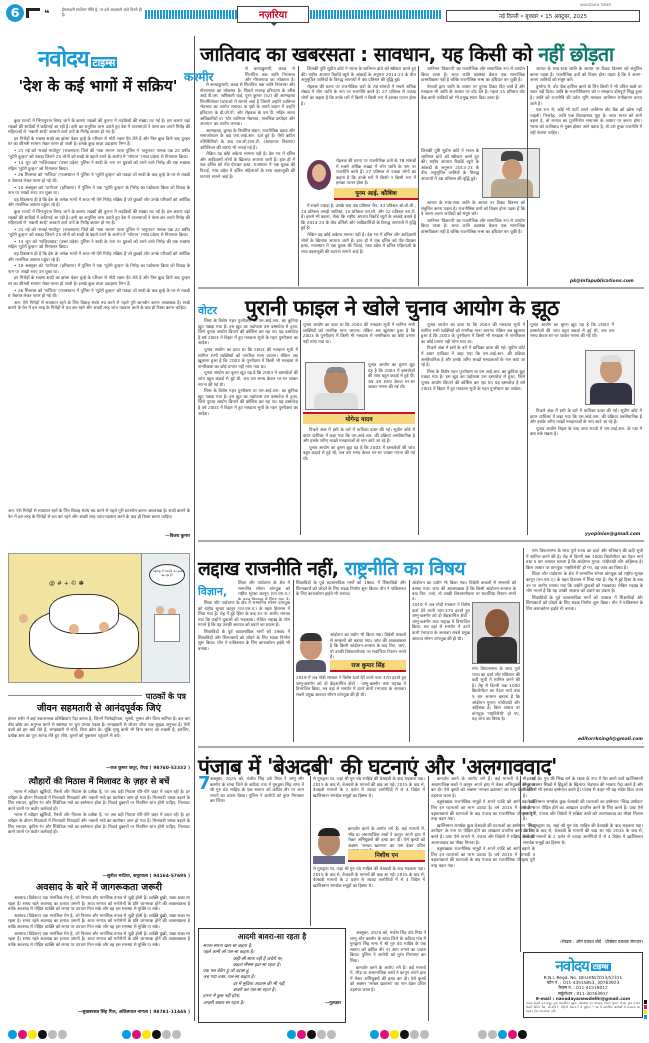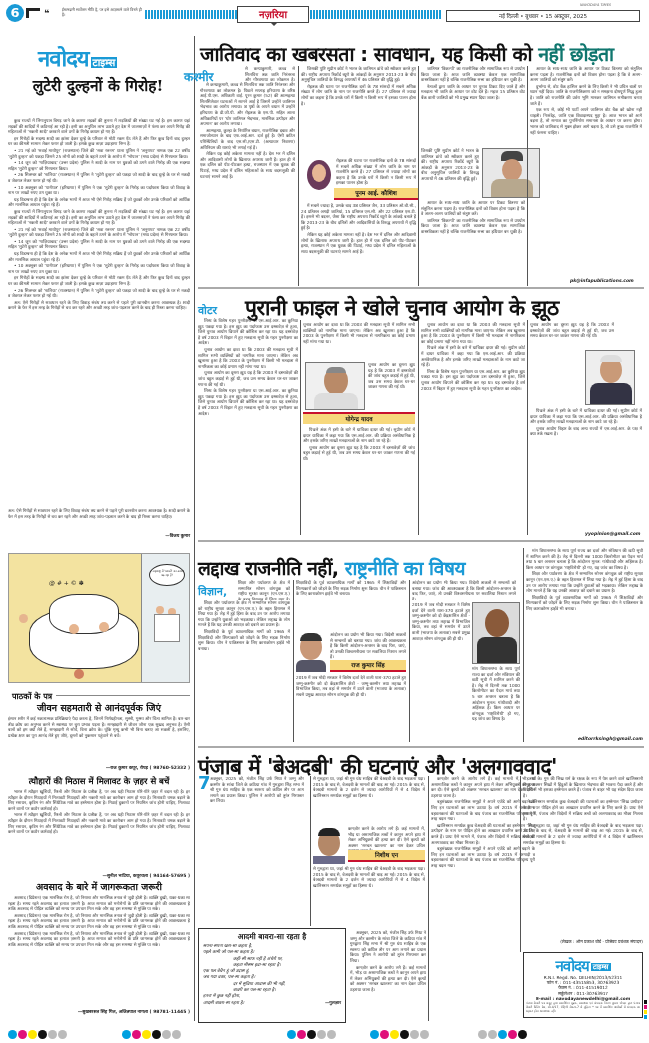--- a/index.html
+++ b/index.html
@@ -21,21 +21,21 @@
 
 .logo{font-weight:bold;color:#1a9ad6}
 .logo .big{font-size:22px;letter-spacing:-1px}
 .logo .small{font-size:10px;background:#1a9ad6;color:#fff;padding:0 2px;margin-left:2px;vertical-align:middle}
 #left-head{left:8px;top:76px;width:180px;font-size:15.5px;line-height:19px;text-align:center;font-weight:bold;color:#111;font-family:"DejaVu Serif",serif}
 #left-body{left:8px;top:118px;width:182px;height:395px}
 #cartoon{left:8px;top:553px;width:182px;height:130px;background:#f3e3a0;border:1px solid #999}
 .bubble{position:absolute;background:#fff;border:1px solid #333;border-radius:40%}
 #cartoon-door{position:absolute;right:0;top:0;width:48px;height:128px;background:#e8eef0;border-left:1px solid #888}
 #cartoon-speech{position:absolute;right:4px;top:10px;width:36px;height:22px;background:#fff;border:1px solid #333;border-radius:50%;font-size:3px;text-align:center;line-height:4px;padding-top:4px}
-#letters-title{left:8px;top:690px;width:182px;font-size:8px;text-align:left;font-weight:bold;color:#111;background:linear-gradient(#fff 45%,#888 45%,#888 55%,#fff 55%)}
+#letters-title{left:8px;top:690px;width:182px;font-size:8px;text-align:right;font-weight:bold;color:#111;background:linear-gradient(#fff 45%,#888 45%,#888 55%,#fff 55%)}
 #letters-title span{background:#fff;padding:0 4px}
 .letter-h{position:absolute;font-weight:bold;font-size:9.5px;text-align:center;color:#111;width:182px;left:8px;font-family:"DejaVu Serif",serif}
 .sign{font-size:4.5px;font-weight:bold;text-align:right}
 
 #art1-head{left:200px;top:40px;width:445px;font-size:19.5px;font-weight:bold;color:#111;white-space:nowrap;letter-spacing:-0.5px}
 #art1-head .hl{color:#0f766e}
 #art1-kicker{left:184px;top:68px;width:45px;font-size:12px;font-weight:bold;color:#1a9ad6}
 .photo{position:absolute;border:1px solid #777;overflow:hidden}
 .face{position:absolute;border-radius:50%}
 .author-band{position:absolute;height:12px;background:#f7d87c;border-top:2px solid #c8102e;font-size:6px;font-weight:bold;text-align:center;line-height:10px;color:#111}
@@ -71,21 +71,21 @@
 <div class="abs" id="hdr-bar-r"></div>
 <div class="abs" id="hdr-section">नज़रिया</div>
 <div class="abs" style="left:270px;top:22px;width:0;height:0;border-left:4px solid transparent;border-right:4px solid transparent;border-top:4px solid #444"></div>
 <div class="abs" id="hdr-site">NAVODAYA TIMES</div>
 <div class="abs" id="hdr-date">नई दिल्ली • बुधवार • 15 अक्टूबर, 2025</div>
 
 <div class="abs logo" style="left:38px;top:42px">
   <span class="big">नवोदय</span><span class="small">टाइम्स</span>
 </div>
 <div class="abs" id="left-head">
-  <div>लुटेरी दुल्हनों के गिरोह!</div>
+  <div>'देश के कई भागों में सक्रिय'</div>
 </div>
 <div class="abs txt" id="left-body">
   <p>कुछ राज्यों में लिंगानुपात बिगड़ जाने के कारण लड़कों की तुलना में लड़कियों की संख्या घट गई है। इस कारण यहां लड़कों की शादियों में कठिनाई आ रही है। इसी का अनुचित लाभ उठाते हुए देश में जालसाज़ों ने फंसा कर अपने गिरोह की महिलाओं से 'नकली शादी' करवाने वाले ठगों के गिरोह कायम हो गए हैं।</p>
   <p>इन गिरोहों के सदस्य शादी का झांसा देकर दूल्हे के परिवार से मोटी रकम ऐंठ लेते हैं और फिर कुछ दिनों बाद दुल्हन घर का कीमती सामान लेकर फरार हो जाती है। इसके कुछ ताज़ा उदाहरण निम्न हैं:</p>
   <p>• 21 मई को 'सवाई माधोपुर' (राजस्थान) जिले की 'सवा रतनम' थाना पुलिस ने 'अनुराधा' नामक एक 22 वर्षीय 'लुटेरी दुल्हन' को पकड़ा जिसने 25 लोगों को शादी के बहाने ठगने के आरोप में 'भोपाल' (मध्य प्रदेश) से गिरफ्तार किया।</p>
   <p>• 14 जून को 'गाज़ियाबाद' (उत्तर प्रदेश) पुलिस ने शादी के नाम पर युवकों को ठगने वाले गिरोह की एक सदस्या सहित 'लुटेरी दुल्हन' को गिरफ्तार किया।</p>
   <p>• 26 सितम्बर को 'नालिया' (राजस्थान) में पुलिस ने 'लुटेरी दुल्हन' को पकड़ा जो शादी के बाद दूल्हे के घर से नकदी व जेवरात लेकर फरार हो गई थी।</p>
   <p>• 10 अक्तूबर को 'पानीपत' (हरियाणा) में पुलिस ने एक 'लुटेरी दुल्हन' के गिरोह का पर्दाफाश किया जो विवाह के नाम पर लाखों रुपए ठग चुका था।</p>
   <p>यह विडम्बना ही है कि देश के अनेक भागों में आज भी ऐसे गिरोह सक्रिय हैं जो युवकों और उनके परिवारों को आर्थिक और मानसिक आघात पहुंचा रहे हैं।</p>
   <p>कुछ राज्यों में लिंगानुपात बिगड़ जाने के कारण लड़कों की तुलना में लड़कियों की संख्या घट गई है। इस कारण यहां लड़कों की शादियों में कठिनाई आ रही है। इसी का अनुचित लाभ उठाते हुए देश में जालसाज़ों ने फंसा कर अपने गिरोह की महिलाओं से 'नकली शादी' करवाने वाले ठगों के गिरोह कायम हो गए हैं।</p>

